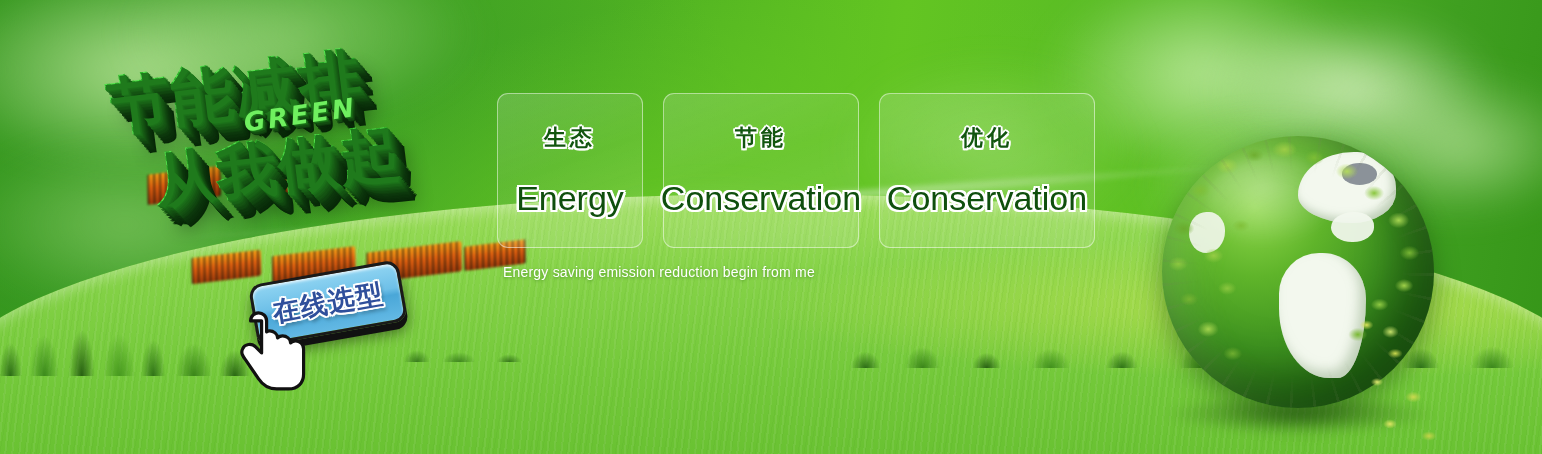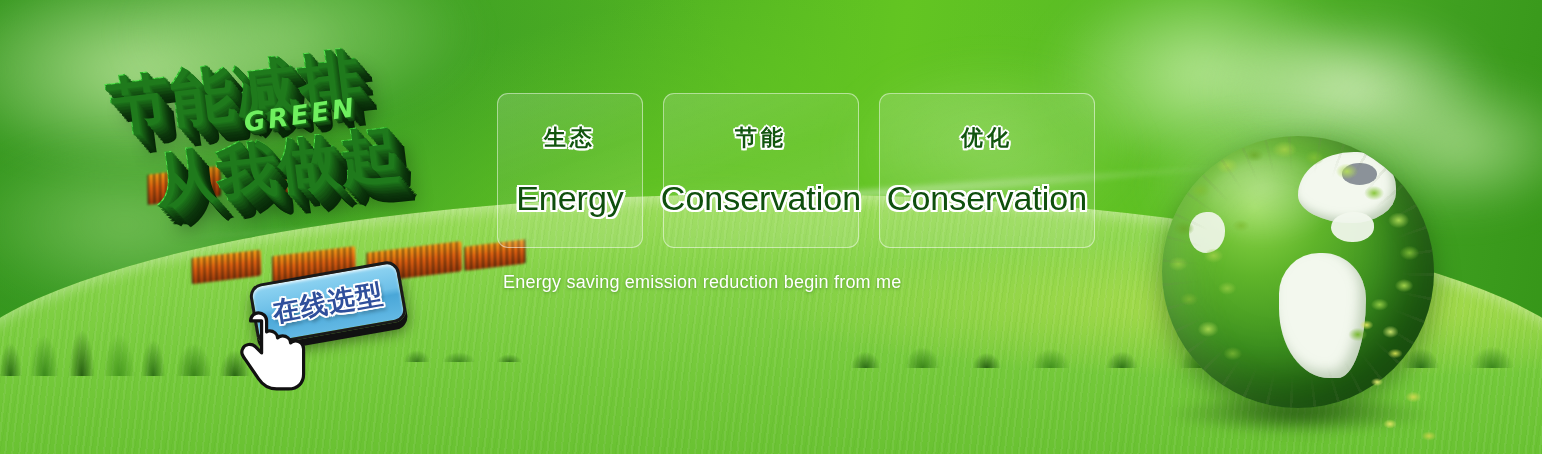--- a/index.html
+++ b/index.html
@@ -319,23 +319,23 @@
       -2px  2px 0 #fff, 2px  2px 0 #fff,
        0 -2.3px 0 #fff, 0 2.3px 0 #fff,
       -2.3px 0 0 #fff, 2.3px 0 0 #fff;
     white-space: nowrap;
   }
 
   
   .subtitle {
     position: absolute;
     left: 503px;
-    top: 272px;
+    top: 264px;
     font-family: "Liberation Sans", sans-serif;
-    font-size: 18px;
+    font-size: 14px;
     color: #ffffff;
     letter-spacing: .2px;
     text-shadow: 0 1px 3px rgba(30,90,15,.45);
     white-space: nowrap;
   }
 
   
   .globe-wrap {
     position: absolute;
     left: 1148px;

